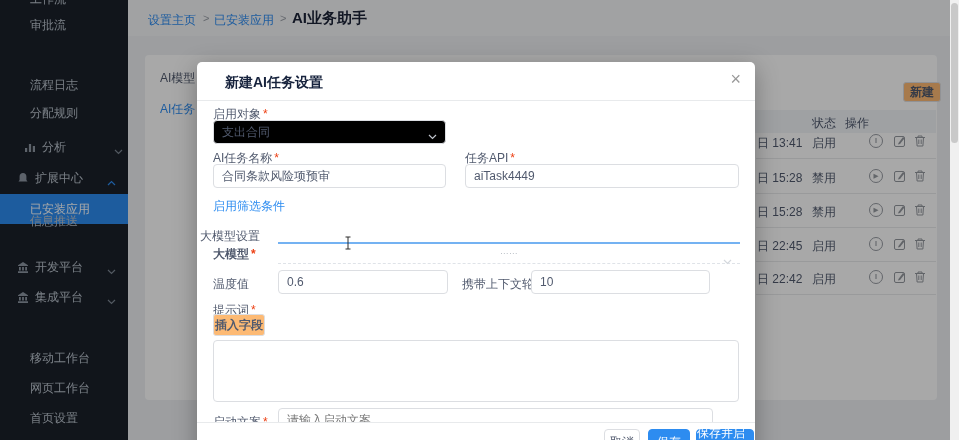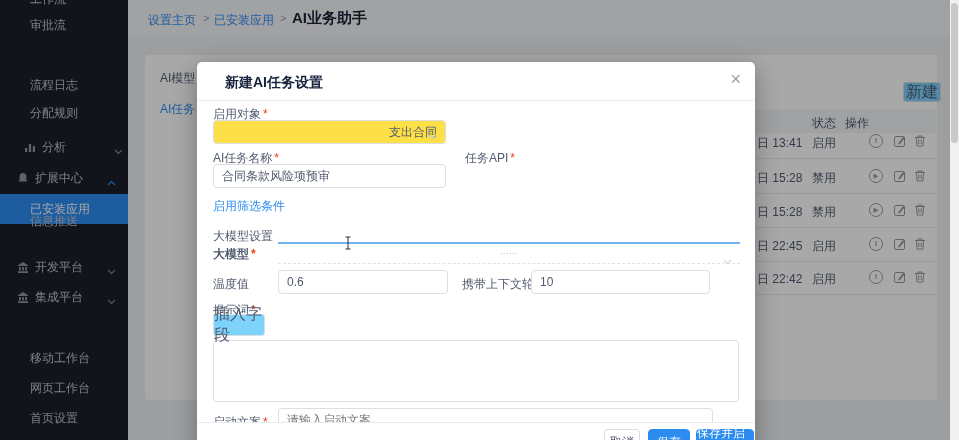--- a/index.html
+++ b/index.html
@@ -18,22 +18,22 @@
   .chev.blue { color:#2d8cf0; }
 
   .topbar { position:absolute; left:128px; top:0; width:831px; height:36px; background:#f5f6f8; z-index:1; }
   .crumb { position:absolute; top:12px; font-size:12px; color:#2d8cf0; cursor:pointer; }
   .crumb-sep { position:absolute; top:12px; font-size:11px; color:#9aa0a8; }
   .crumb-cur { position:absolute; top:9px; font-size:15px; font-weight:600; color:#1c2438; }
 
   .card { position:absolute; left:145px; top:55px; width:792px; height:345px; background:#ffffff; border-radius:4px; z-index:1; }
   .side-tab { position:absolute; font-size:12px; color:#515a6e; cursor:pointer; z-index:2; }
   .side-tab.active { color:#2d8cf0; }
-  .btn-plain { position:absolute; background:#7dd3fc; border:1px solid #dcdee2; border-radius:3px;
-               font-size:16px; color:#515a6e; display:flex; align-items:center; justify-content:center; cursor:pointer; z-index:2; }
+  .btn-plain { position:absolute; background:#fdba74; border:1px solid #dcdee2; border-radius:3px;
+               font-size:12px; color:#515a6e; display:flex; align-items:center; justify-content:center; cursor:pointer; z-index:2;font-weight:bold; }
 
   
   .thead { position:absolute; left:700px; top:110px; width:236px; height:23px; background:#f1f4f8; z-index:2; }
   .th { position:absolute; font-size:12px; color:#515a6e; top:115px; z-index:3; }
   .cell { position:absolute; font-size:12px; color:#515a6e; z-index:3; }
   .rowline { position:absolute; left:756px; width:180px; height:1px; background:#e8eaec; z-index:3; }
   .toggle-circle { position:absolute; width:14px; height:14px; border:1px solid #979ba2; border-radius:50%;
                    color:#979ba2; display:flex; align-items:center; justify-content:center; cursor:pointer; z-index:3; }
   .toggle-circle i { font-style:normal; font-size:6.5px; line-height:1; transform:translateY(-0.5px); }
   .act-ic { position:absolute; width:14px; height:14px; color:#94989f; cursor:pointer; z-index:3; }
@@ -46,21 +46,21 @@
   .modal { position:absolute; left:197px; top:62px; width:558px; height:400px; background:#fff;
            border-radius:5px 5px 0 0; box-shadow:0 6px 24px rgba(0,0,0,.3); z-index:20; }
   .m-title { position:absolute; left:28px; top:12px; font-size:14px; font-weight:600; color:#17233d; }
   .m-close { position:absolute; right:14px; top:8px; font-size:18px; color:#999; cursor:pointer; line-height:1; }
   .m-hr { position:absolute; left:0; top:38px; width:558px; height:1px; background:#e8eaec; }
   .f-label { position:absolute; font-size:12px; color:#515a6e; }
   .req { color:#ed4014; margin-left:2px; }
   .f-input { position:absolute; border:1px solid #dcdee2; border-radius:4px; font-size:12px; color:#515a6e;
              padding:0 8px; height:24px; background:#fff; outline:none; font-family:inherit; }
   .f-select { position:absolute; border:1px solid #dcdee2; border-radius:4px; font-size:12px; color:#515a6e;
-              height:24px; background:#fde047; display:flex; align-items:center; padding:0 8px; cursor:pointer;justify-content:flex-end; }
+              height:24px; background:#000000; display:flex; align-items:center; padding:0 8px; cursor:pointer; }
   .sel-arrow { position:absolute; right:8px; top:50%; margin-top:-3px; color:#c0c4cc; }
   .link { position:absolute; font-size:12px; color:#2d8cf0; cursor:pointer; }
   .model-select { position:absolute; left:81px; top:180px; width:462px; height:22px; background:#fff;
                   border-top:2px solid #74b2f2; border-bottom:1px dashed #dfe3e8; cursor:pointer; }
   .model-faint { position:absolute; left:0; right:0; top:5px; text-align:center; font-size:8px; color:#b3b9c0; letter-spacing:1px; }
   .ibeam { position:absolute; left:147px; top:174px; z-index:2; color:#2c2c2c; }
   .m-textarea { position:absolute; left:16px; top:278px; width:526px; height:62px; border:1px solid #dcdee2;
                 border-radius:4px; resize:none; outline:none; font-family:inherit; }
   .m-footer { position:absolute; left:0; top:360px; width:558px; height:80px; background:#fff; border-top:1px solid #e8eaec; }
   .btn { position:absolute; top:6px; height:26px; border-radius:4px; font-size:12px; display:flex; align-items:center;
@@ -294,24 +294,25 @@
       </span>
     </div>
 
     <span class="f-label" style="left:16px; top:88px;">
       <span>AI任务名称</span><span class="req">*</span>
     </span>
     <span class="f-label" style="left:268px; top:88px;">
       <span>任务API</span><span class="req">*</span>
     </span>
     <input class="f-input" style="left: 16px; top: 102px; width: 233px;" value="合同条款风险项预审">
+    <input class="f-input" style="left: 268px; top: 102px; width: 274px;" value="aiTask4449">
 
     <span class="link" style="left:16px; top:136px;">启用筛选条件</span>
 
-    <span class="f-label" style="left:16px; top:166px;">大模型设置</span>
+    <span class="f-label" style="left:3px; top:166px;">大模型设置</span>
     <span class="f-label" style="left:16px; top:184px;font-weight:bold;">
       <span>大模型</span><span class="req">*</span>
     </span>
     <div class="model-select">
       <span class="model-faint">⋯⋯</span>
       <span class="sel-arrow" style="color:#d4d8dd;">
         <svg width="9" height="6" viewBox="0 0 9 6">
             <path d="M1 1l3.5 3.5L8 1" fill="none" stroke="currentColor" stroke-width="1.2"></path>
           </svg>
       </span>

